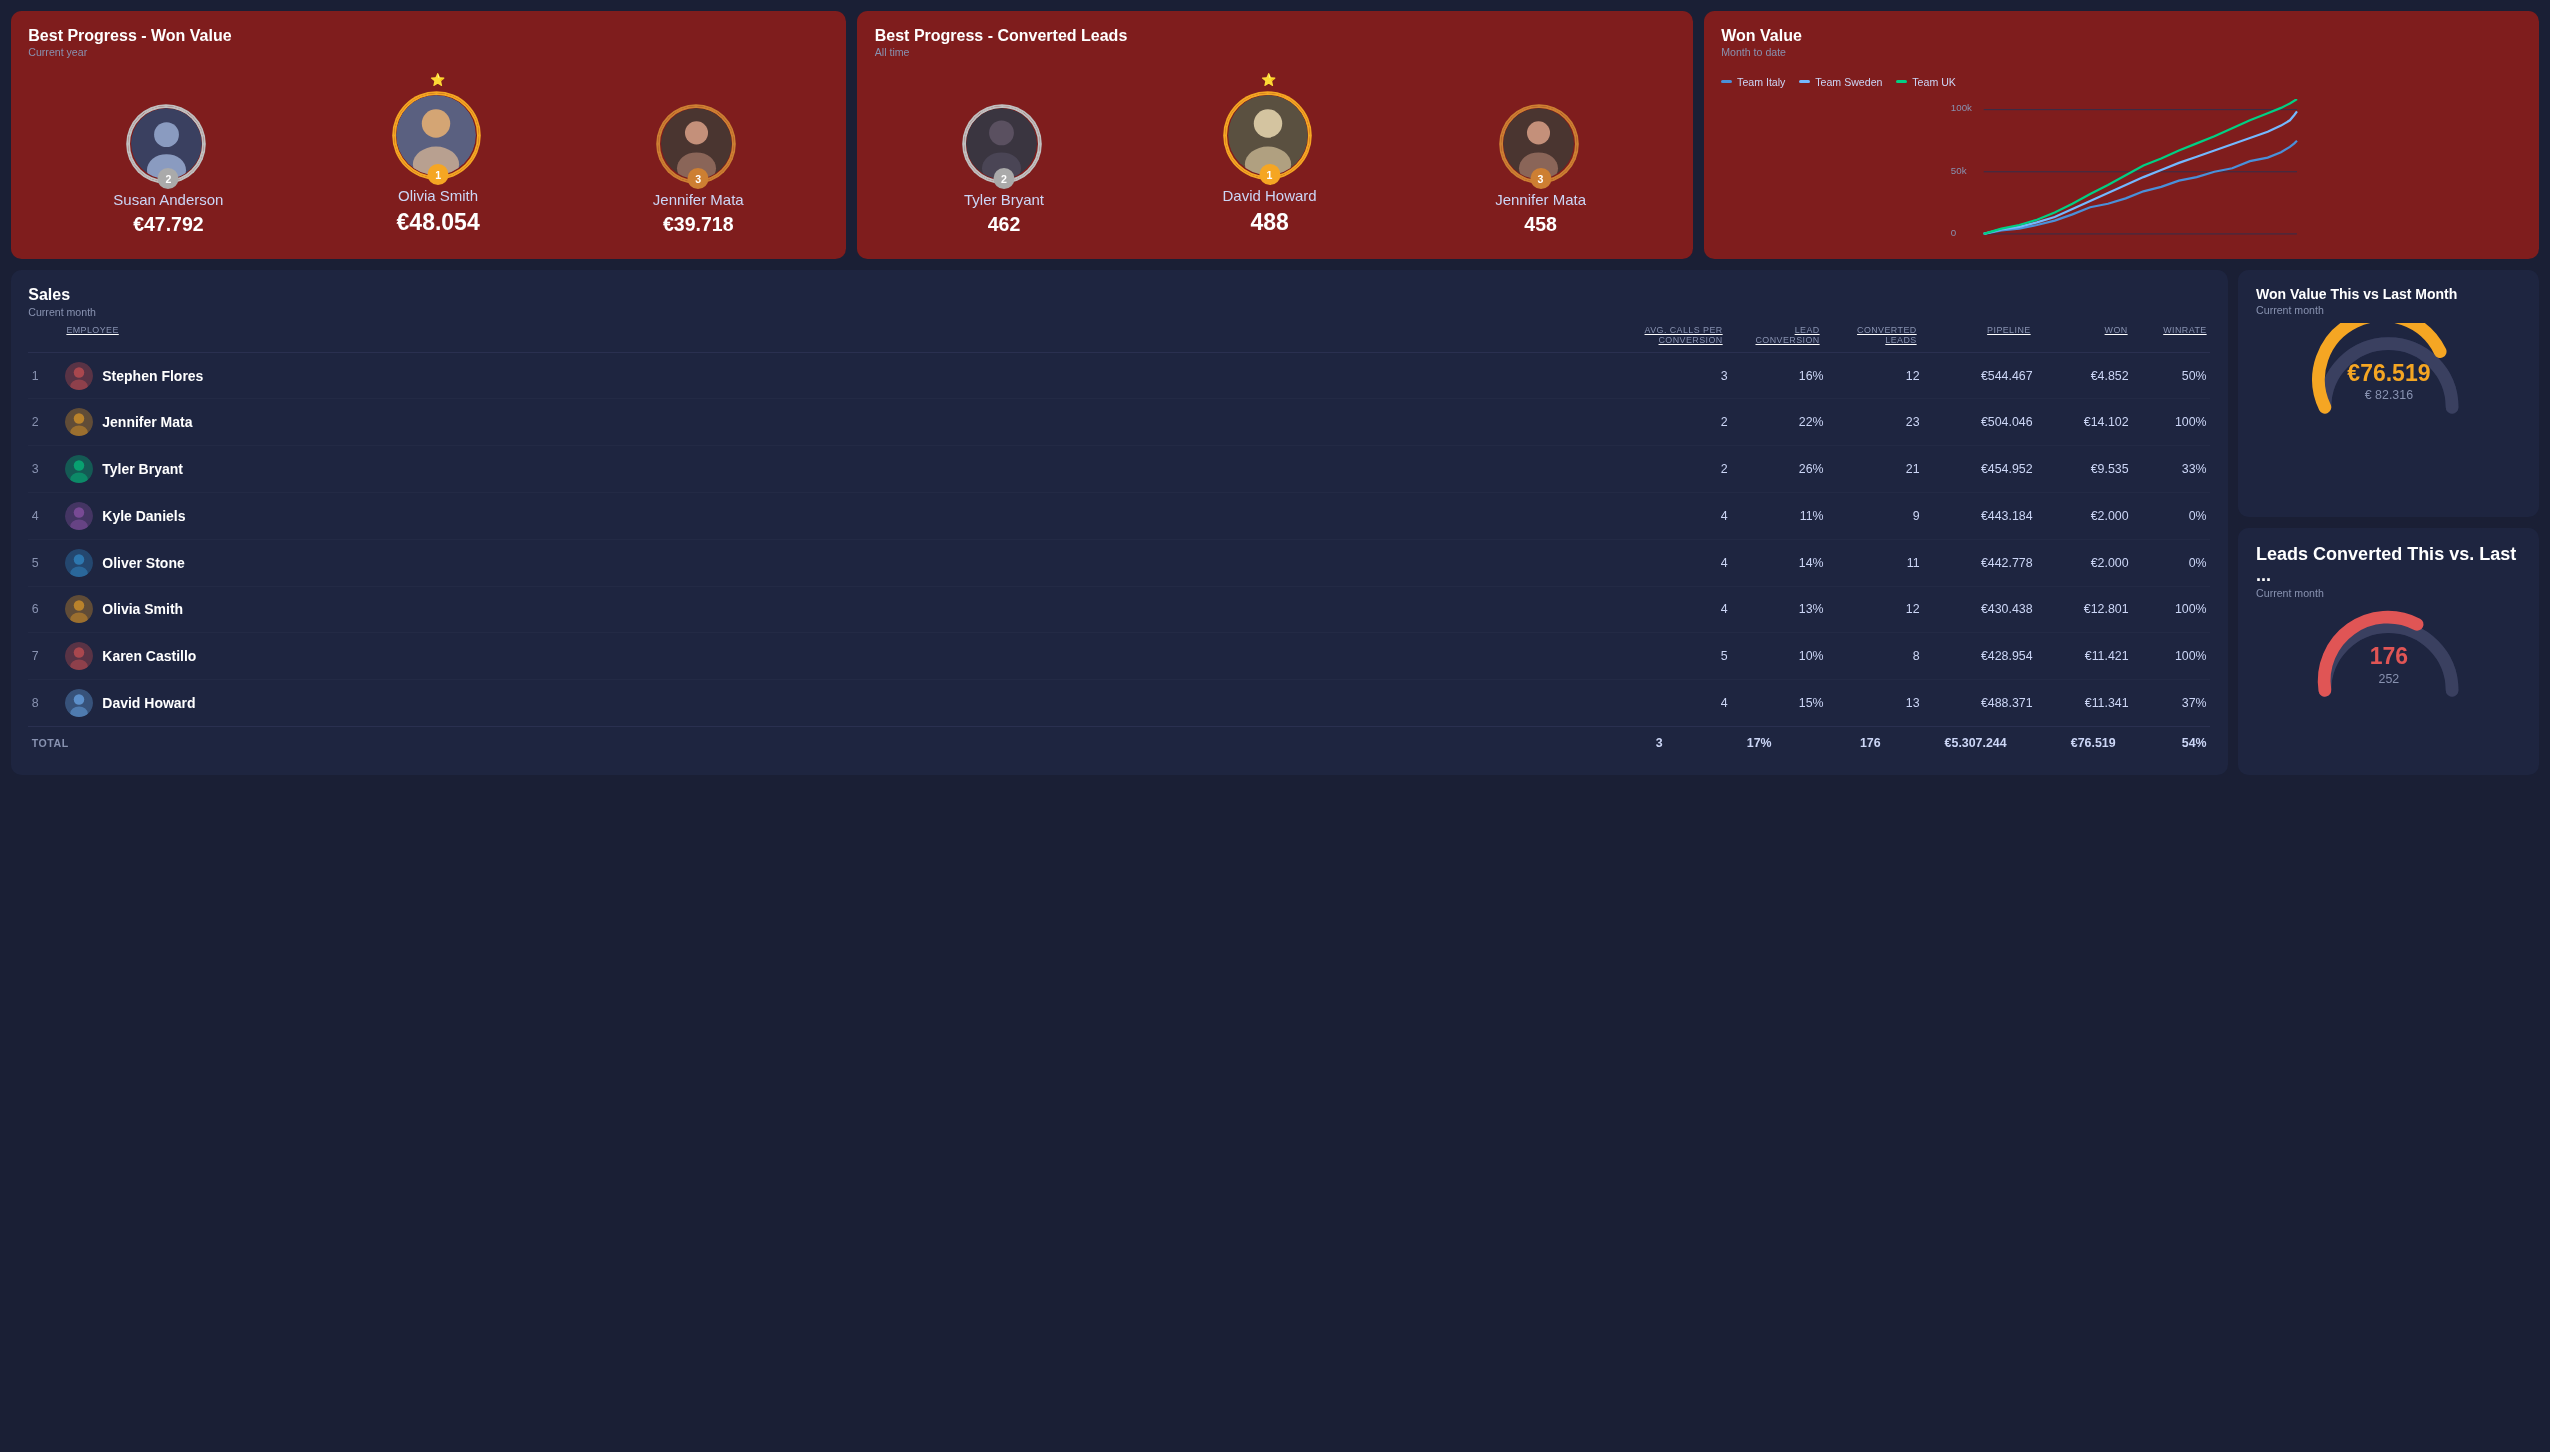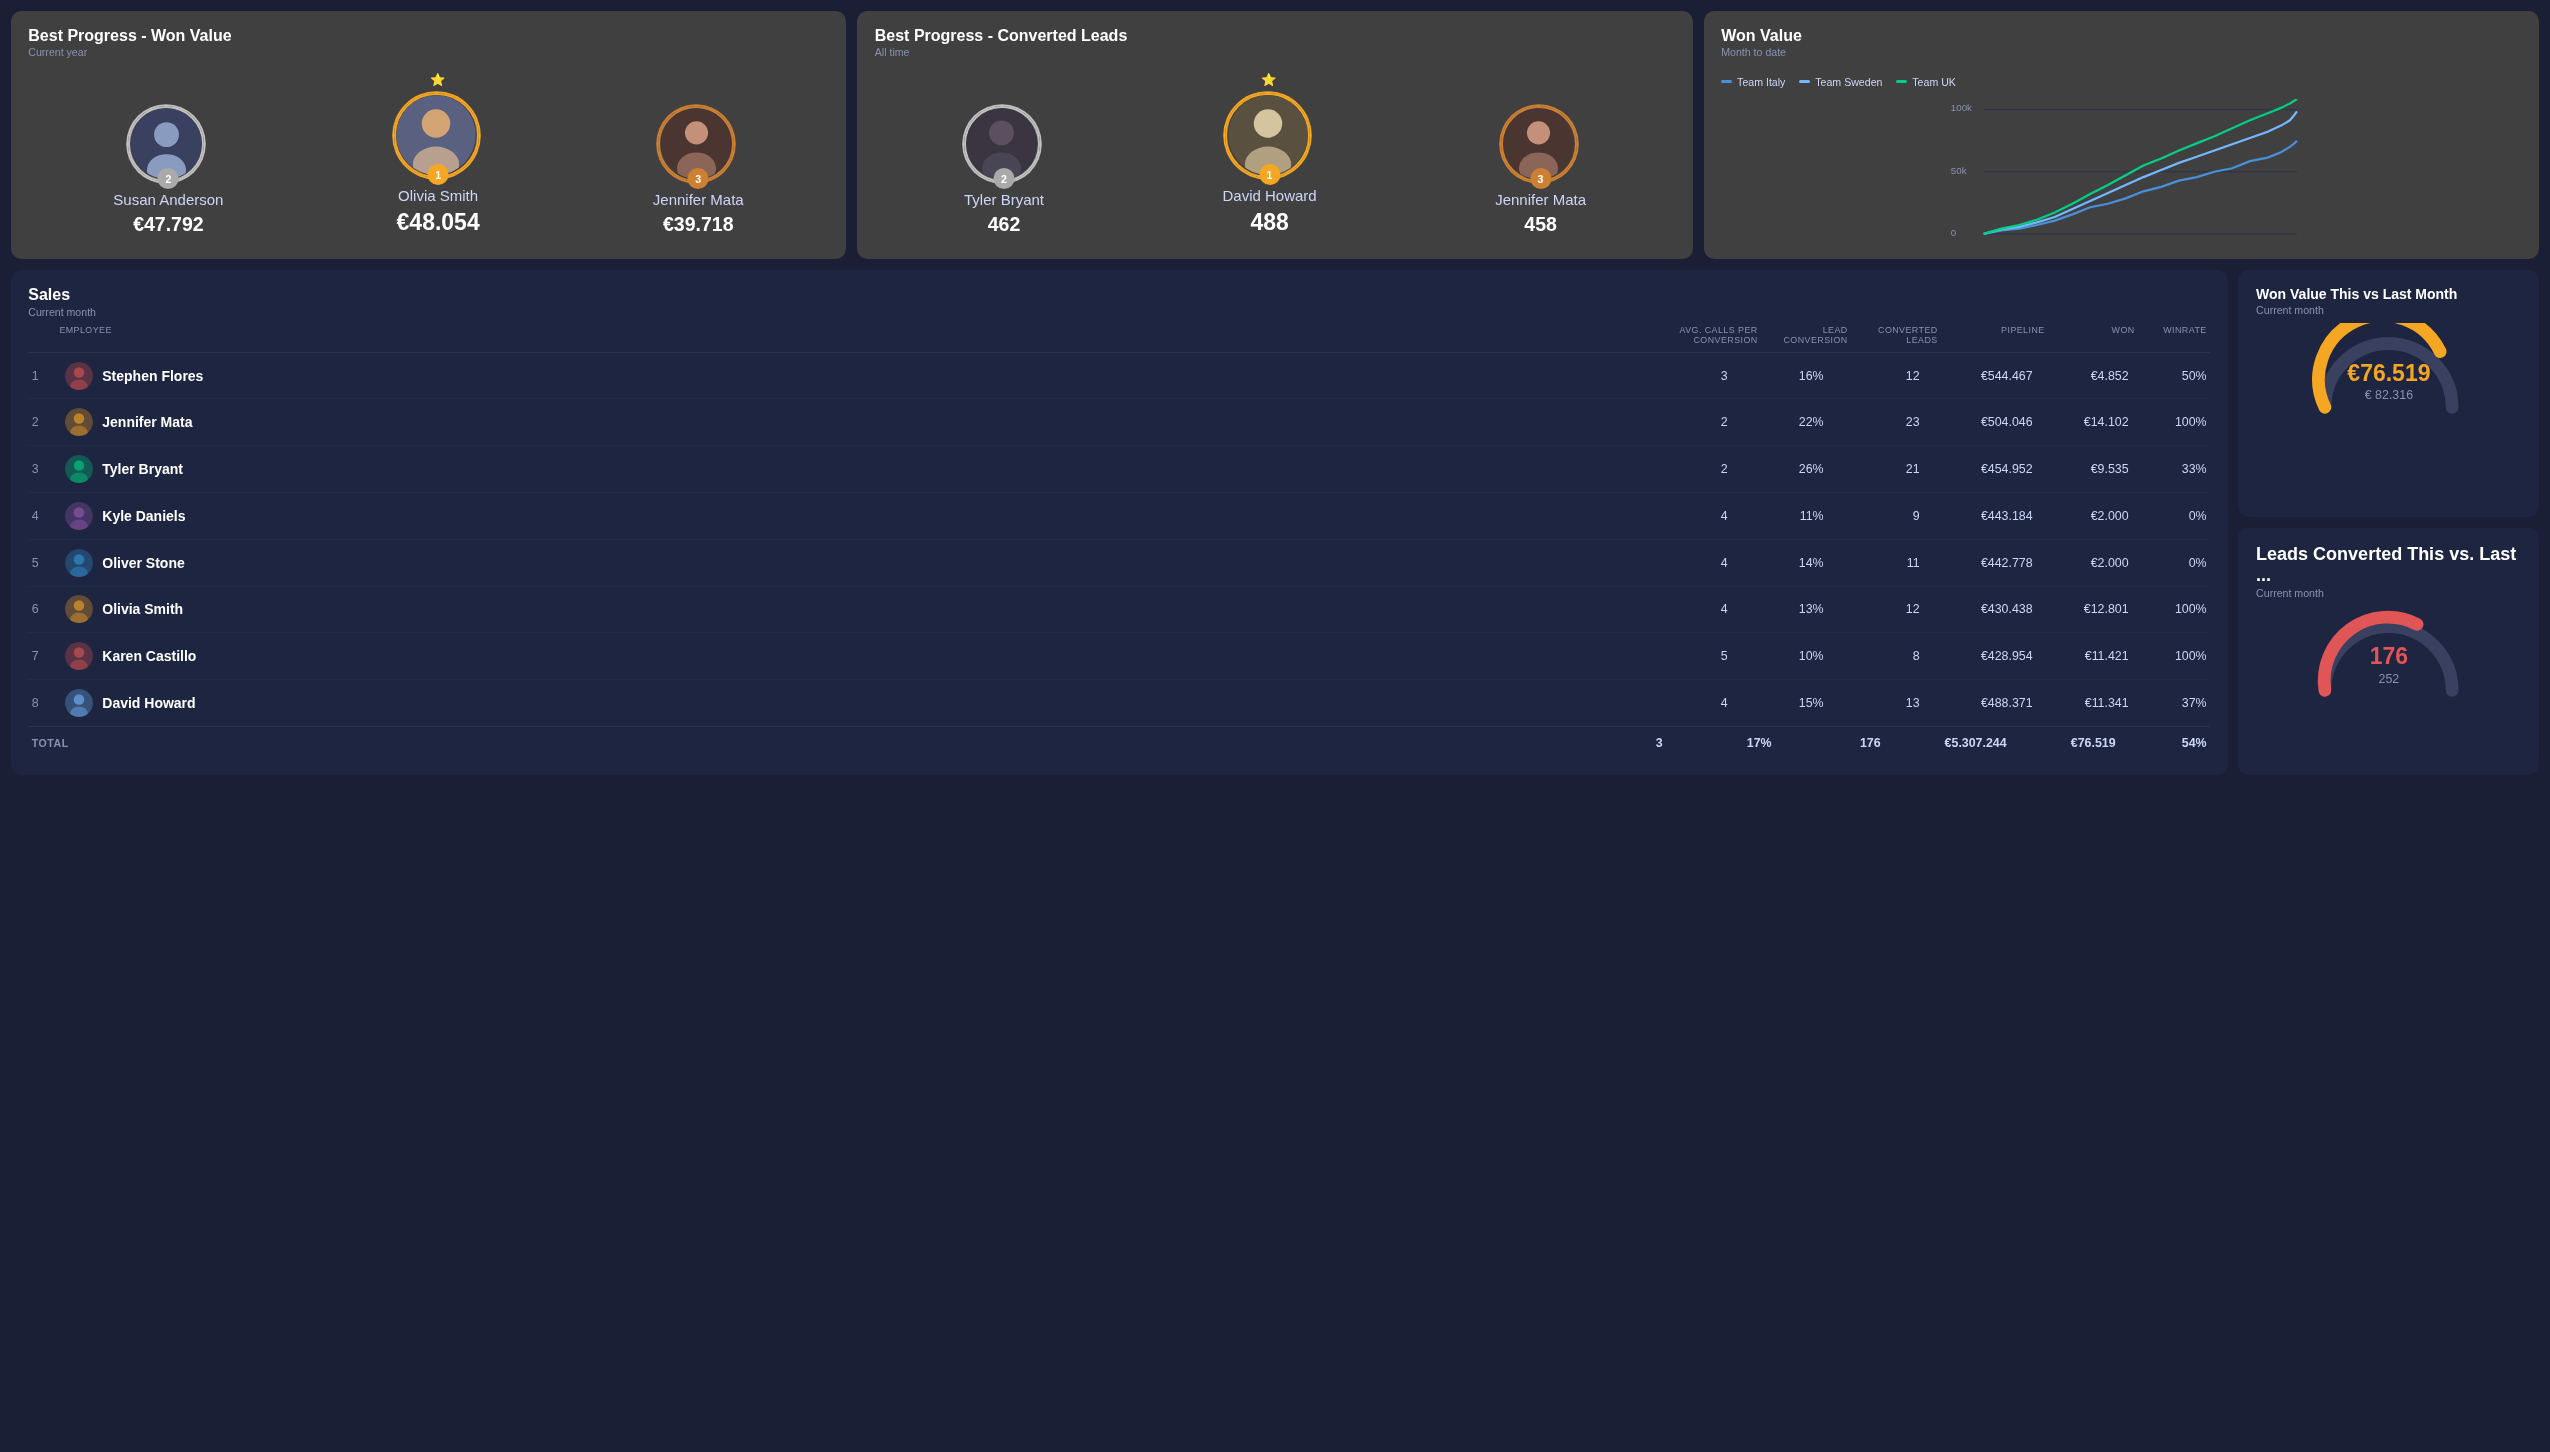--- a/index.html
+++ b/index.html
@@ -11,21 +11,21 @@
       padding: 10.6px;
       min-height: 100vh;
     }
     .dashboard {
       display: grid;
       grid-template-columns: 1fr 1fr 1fr;
       grid-template-rows: auto auto;
       gap: 10.6px;
     }
     .card {
-      background: #404040;
+      background: #7f1d1d;
       border-radius: 10.6px;
       padding: 16px 17.7px;
     }
     .card-title {
       font-size: 16px;
       font-weight: 700;
       color: #fff;
     }
     .card-subtitle {
       font-size: 10.6px;
@@ -159,23 +159,24 @@
       background: #1e2540;
       border-radius: 10.6px;
       padding: 16px 17.7px;
       flex: 1;
     }
 
     
     .table-header-row {
       display: grid;
       grid-template-columns: 26.6px 1fr 89px 89px 89px 106px 89px 71px;
-      gap: 1px;
+      gap: 8px;
       padding: 7px 3.5px;
       border-bottom: 0.9px solid #2a3050;
+      text-decoration: underline;
     }
     .table-col-header {
       font-size: 8.9px;
       color: #8892b0;
       text-transform: uppercase;
       letter-spacing: 0.05em;
       text-align: right;
     }
     .table-col-header:first-child,
     .table-col-header:nth-child(2) {

